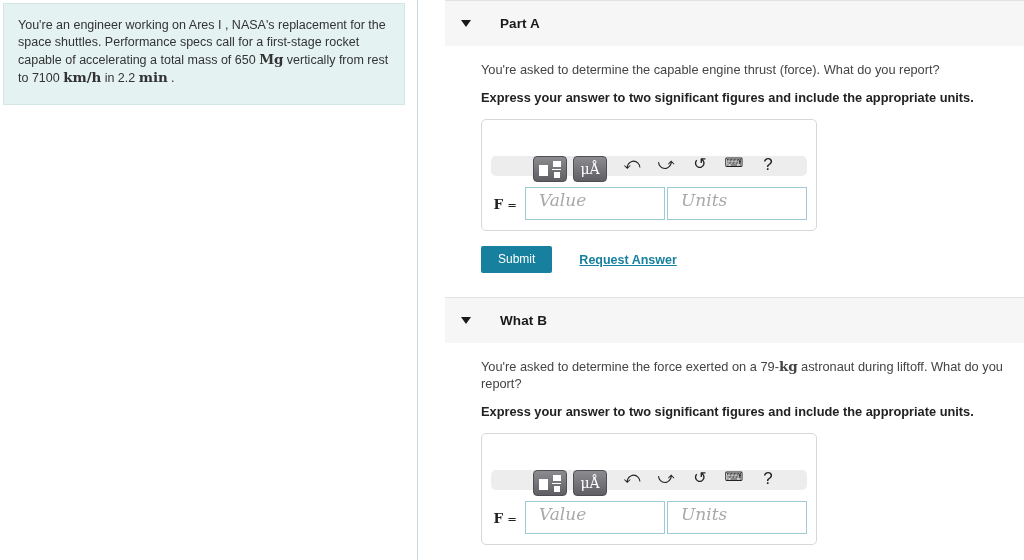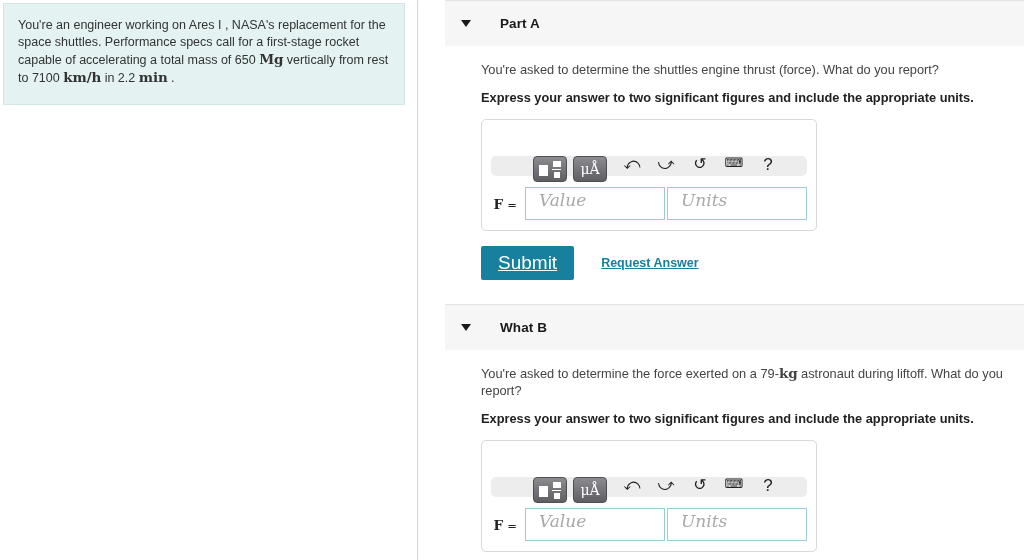--- a/index.html
+++ b/index.html
@@ -207,25 +207,24 @@
     display: flex;
     align-items: center;
     margin-top: 15px;
   }
   .submit-btn {
     background: #17809e;
     color: #ffffff;
     border: none;
     border-radius: 2px;
     font-family: "Liberation Sans", sans-serif;
-    font-size: 19px;
+    font-size: 12px;
     padding: 7px 17px 8px 17px;
     cursor: pointer;
     line-height: 1;
-    text-decoration: underline;
   }
   .request-link {
     margin-left: 27px;
     color: #17809e;
     font-size: 12.5px;
     font-weight: 700;
     text-decoration: underline;
     cursor: pointer;
   }
   .gap-b { height: 24px; }
@@ -243,21 +242,21 @@
 
   <div class="right-col">
 
     <div class="part-block">
       <div class="part-header">
         <span class="caret"></span>
         <span class="part-title">Part A</span>
       </div>
       <div class="part-body">
         <div class="question-text">
-          <span>You're asked to determine the shuttles engine thrust (force). What do you report?</span>
+          <span>You're asked to determine the capable engine thrust (force). What do you report?</span>
         </div>
         <div class="instruction-text">Express your answer to two significant figures and include the appropriate units.</div>
 
         <div class="answer-box">
           <div class="toolbar">
             <div class="tb-btn">
               <span class="tmpl-icon">
                 <i class="big"></i>
                   <i class="wide"></i>
                   <i class="bar"></i>

